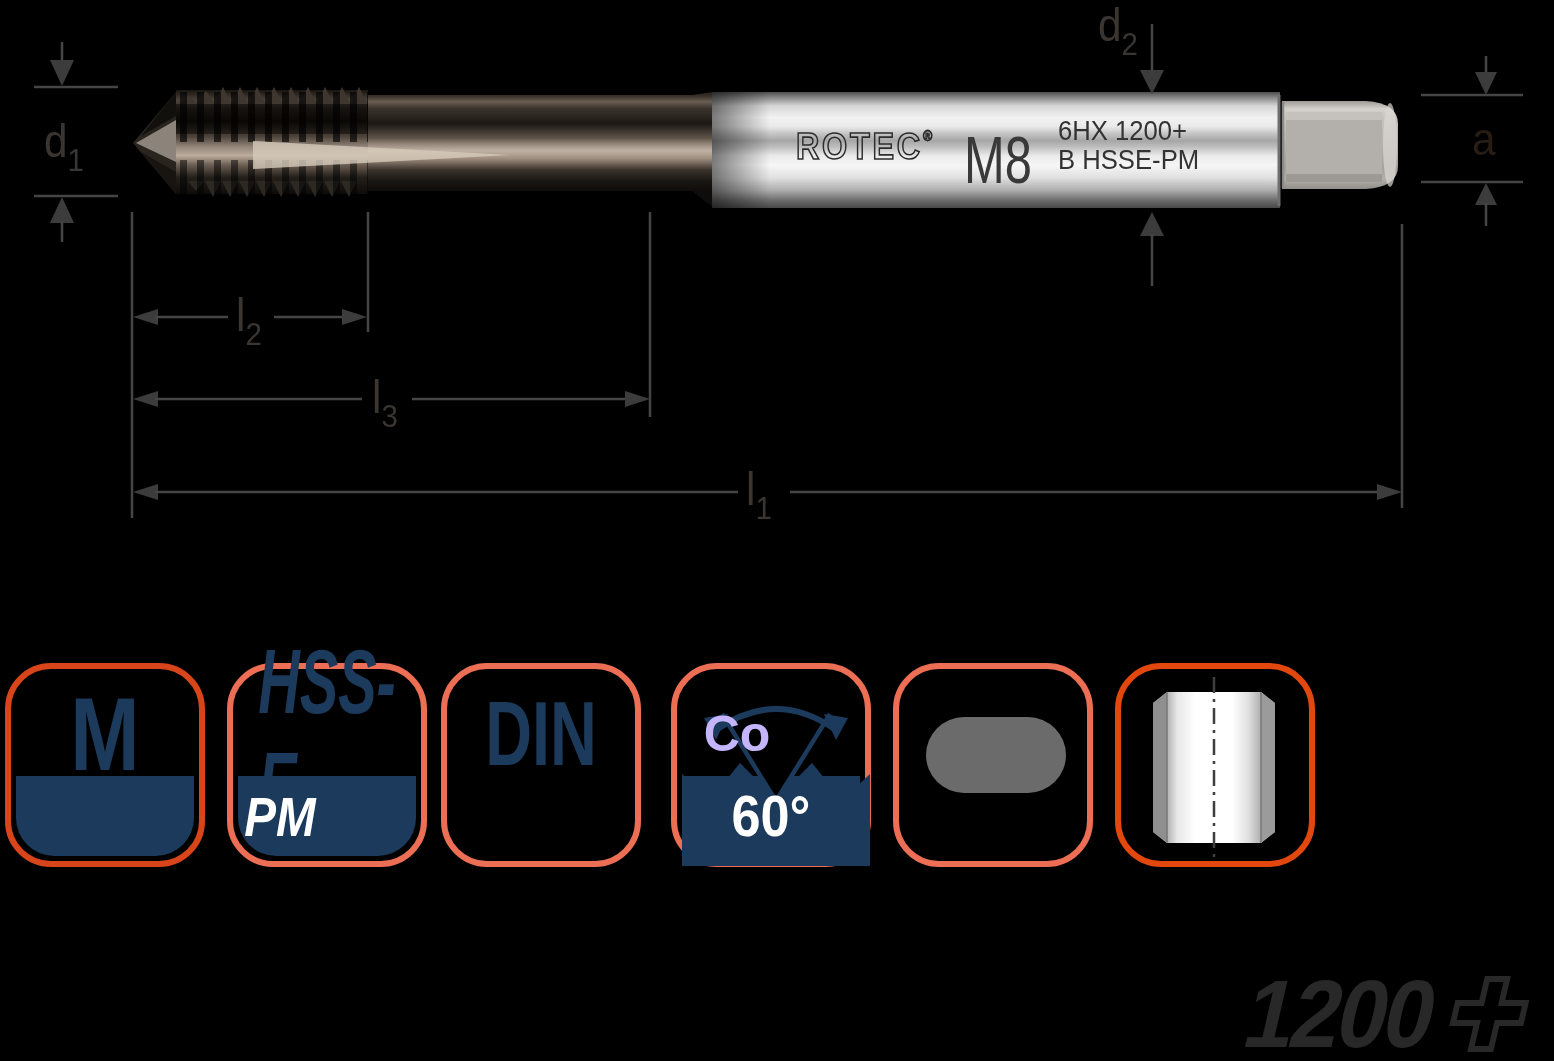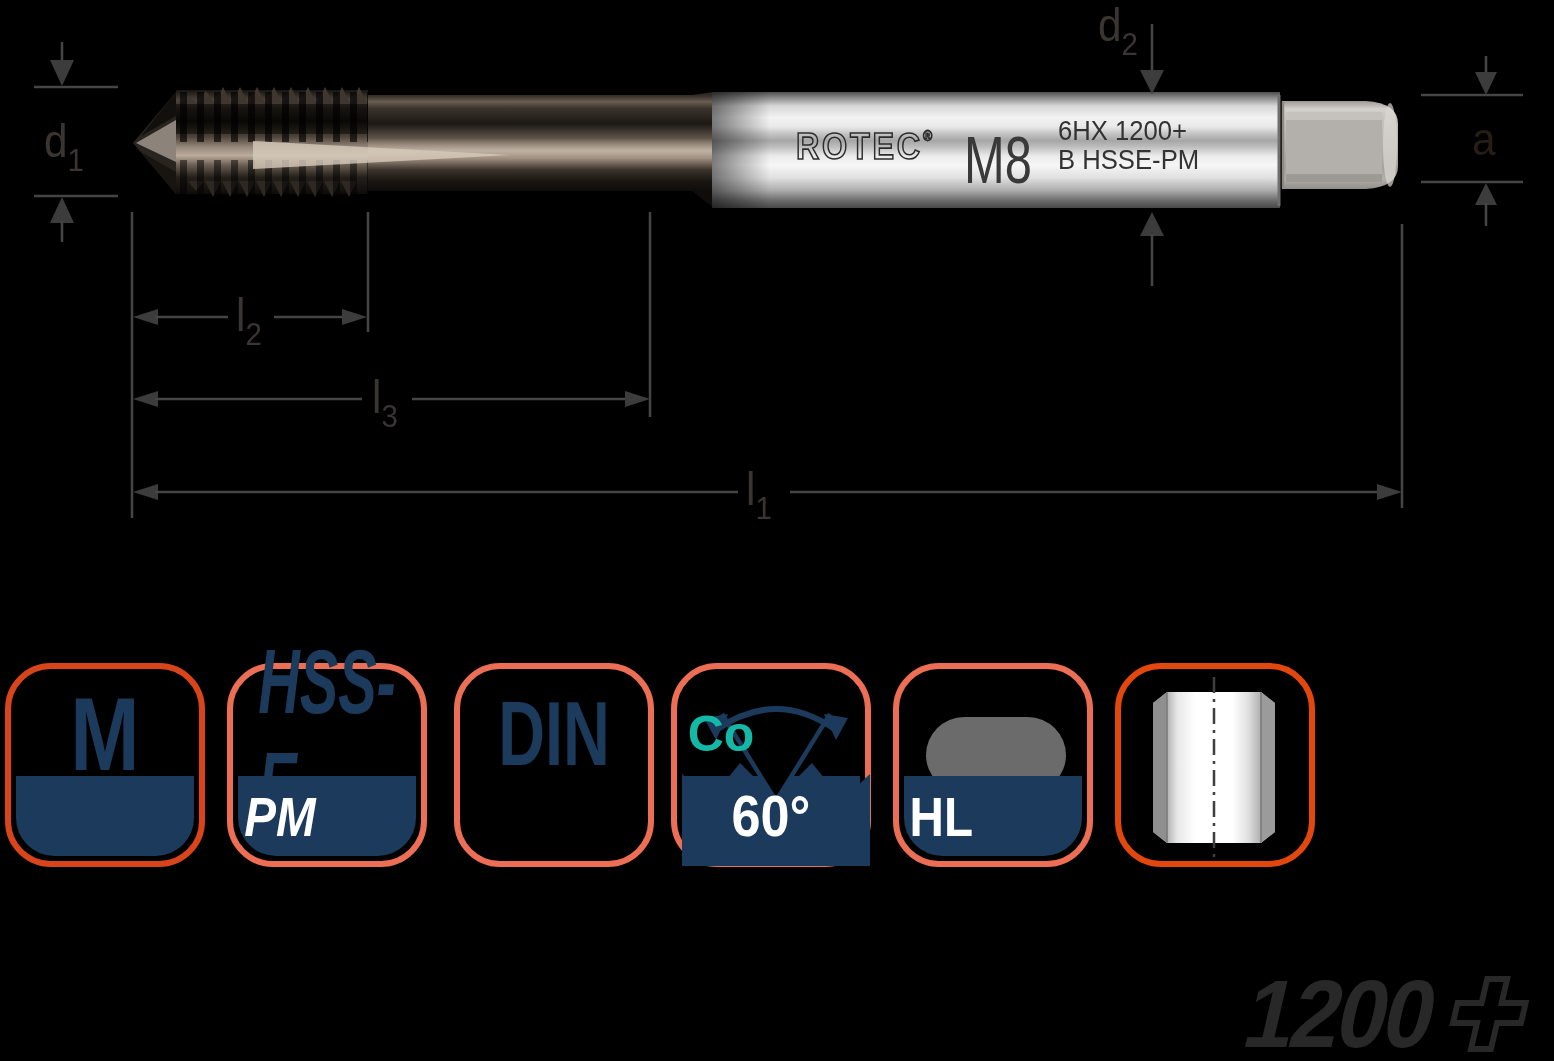--- a/index.html
+++ b/index.html
@@ -24,30 +24,30 @@
   
   .badge{position:absolute;top:663px;width:200px;height:204px;box-sizing:border-box;
          border:6px solid #ec6e54;border-radius:46px;}
   .badge .lab{position:absolute;left:0;right:0;top:0;height:130px;display:flex;
               align-items:center;justify-content:center;color:#1b3a5c;font-weight:bold;}
   .badge .strip{position:absolute;left:5px;right:5px;bottom:5px;height:80px;background:#1b3a5c;
                 border-radius:0 0 38px 38px;display:flex;align-items:center;
                 color:#fff;font-weight:bold;font-size:56px;}
   .b1{left:5px;border-color:#d9451a;}
   .b2{left:227px;font-style:italic;}
-  .b3{left:454px;}
+  .b3{left:441px;}
   .b4{left:671px;}
   .b5{left:893px;}
   .b6{left:1115px;border-color:#e2470e;}
   .b1 .lab{font-size:104px;transform:scaleX(.8);}
   .b2 .lab{font-size:90px;transform:scaleX(.64);}
   .b3 .lab{font-size:90px;transform:scaleX(.72);}
   .b2 .strip,.b4 .strip{transform-origin:center;}
   .strip .t{transform:scaleX(.85);}
-  .co{position:absolute;left:4px;top:36px;width:80px;text-align:center;color:#14b8a6;
+  .co{position:absolute;left:20px;top:36px;width:80px;text-align:center;color:#c4b5fd;
       font-weight:bold;font-size:50px;z-index:3;}
   .b4 svg{position:absolute;left:5px;top:5px;z-index:2;}
   .b4 .strip{z-index:1;}
   .b4 .sixty{position:absolute;left:0;right:0;bottom:12px;text-align:center;color:#fff;
       font-weight:bold;font-size:58px;z-index:3;transform:scaleX(.9);}
   .pill{position:absolute;left:27px;top:48px;width:140px;height:76px;border-radius:38px;
         background:#6b6b6b;}
   
   .series{position:absolute;left:1236px;top:966px;display:flex;align-items:center;
           transform:skewX(-13deg);transform-origin:left bottom;}
@@ -244,23 +244,20 @@
       <path d="M34,56 Q94,14 154,56" fill="none" stroke="#1b3a5c" stroke-width="6"></path>
       <polygon points="22,44 46,40 34,66" fill="#1b3a5c"></polygon>
       <polygon points="166,44 142,40 154,66" fill="#1b3a5c"></polygon>
     </svg>
     <div class="co">Co</div>
     <div class="sixty">60°</div>
   </div>
 
   <div class="badge b5">
     <div class="pill"></div>
-    <div class="strip">
-        <span class="t">HL</span>
-      </div>
   </div>
 
   <div class="badge b6">
     <svg width="188" height="192" viewBox="0 0 188 192">
       <defs>
         <linearGradient id="gCyl" x1="0" y1="0" x2="1" y2="0">
           <stop offset="0" stop-color="#7e7e7e"></stop>
             <stop offset=".12" stop-color="#b5b5b5"></stop>
           <stop offset=".2" stop-color="#e8e8e8"></stop>
             <stop offset=".35" stop-color="#ffffff"></stop>

